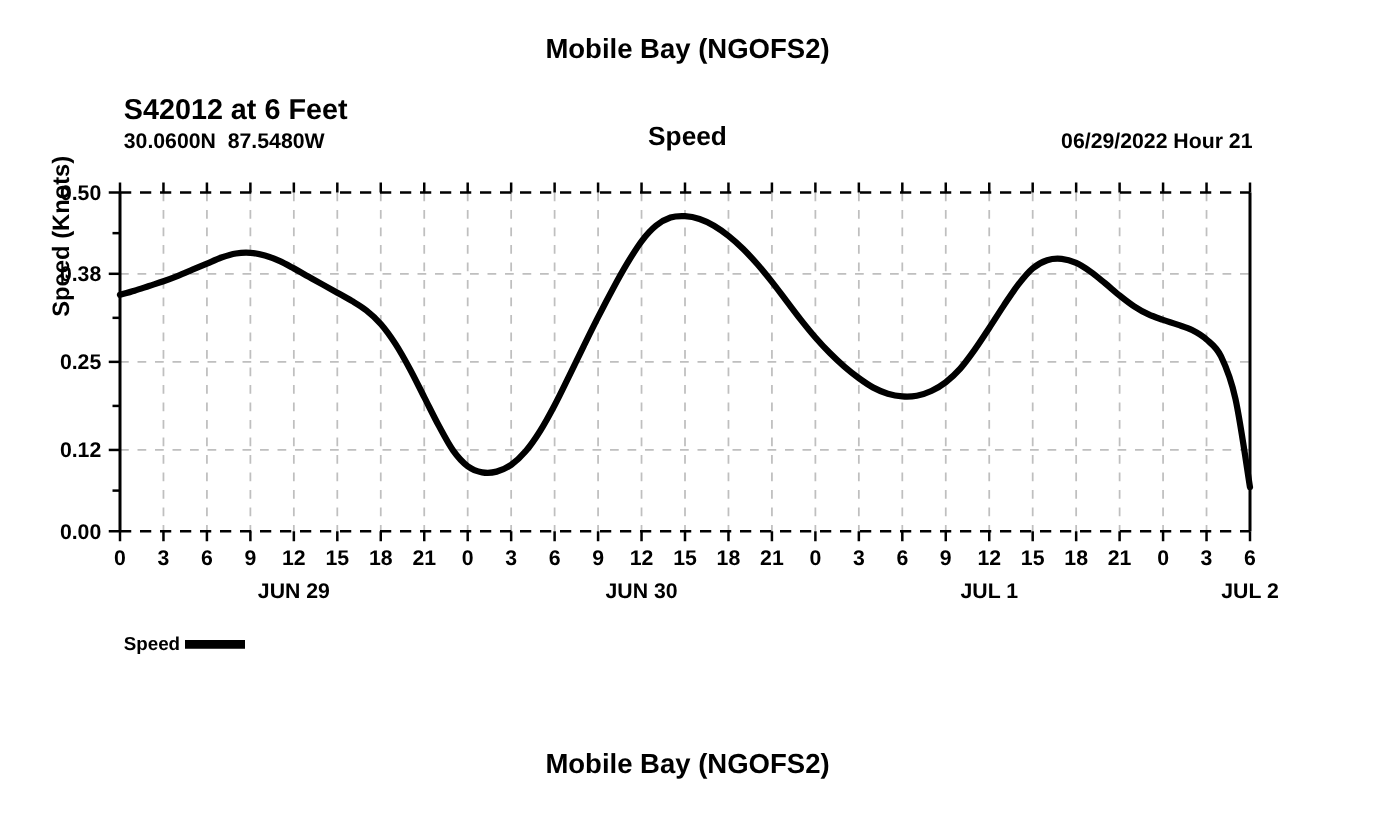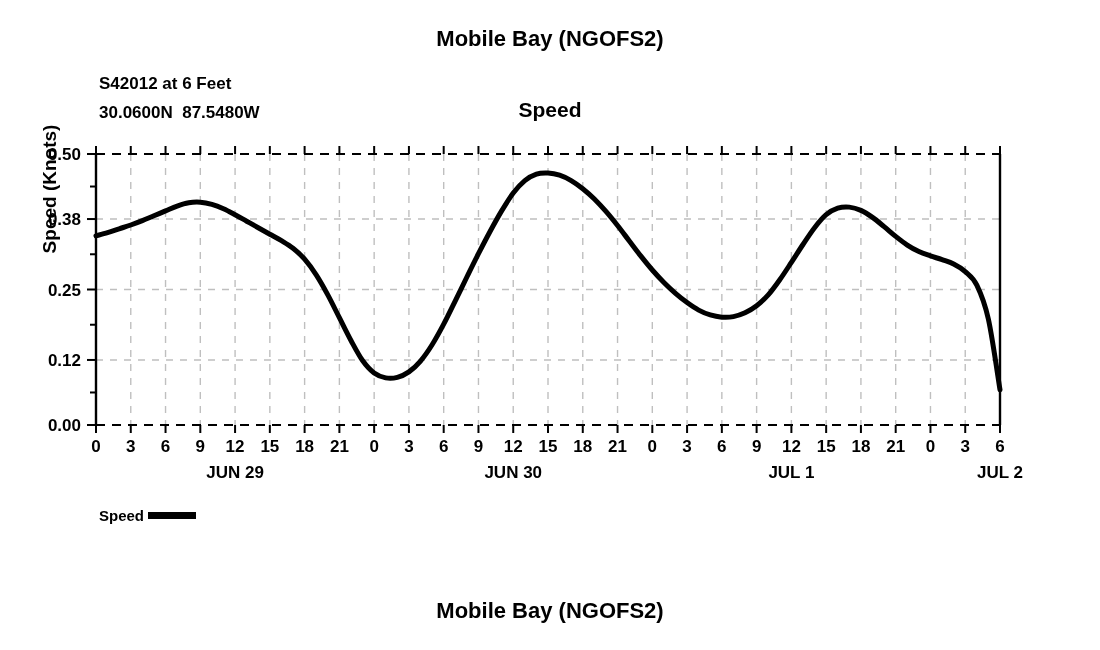--- a/index.html
+++ b/index.html
@@ -40,21 +40,21 @@
     text-align: center;
     font-size: 22px;
     font-weight: bold;
   }
 
   
   .hdr-station {
     position: absolute;
     left: 99px;
     top: 74px;
-    font-size: 17px;
+    font-size: 23px;
     font-weight: bold;
     white-space: pre;
   }
   .hdr-coords {
     position: absolute;
     left: 99px;
     top: 103px;
     font-size: 17px;
     font-weight: bold;
     white-space: pre;
@@ -136,20 +136,21 @@
 </head>
 <body>
 
 <div class="page">
 
   <div class="title-top">Mobile Bay (NGOFS2)</div>
 
   <div class="hdr-station">S42012 at 6 Feet</div>
   <div class="hdr-coords">30.0600N  87.5480W</div>
   <div class="hdr-center">Speed</div>
+  <div class="hdr-right">06/29/2022 Hour 21</div>
 
   <div class="plot-wrap">
     <svg class="plot" width="1100" height="650">
       <g id="grid-layer">
           <line x1="130.76923076923077" y1="154" x2="130.76923076923077" y2="425" stroke="#bfbfbf" stroke-width="1.4" stroke-dasharray="7 7"></line>
           <line x1="165.53846153846155" y1="154" x2="165.53846153846155" y2="425" stroke="#bfbfbf" stroke-width="1.4" stroke-dasharray="7 7"></line>
           <line x1="200.30769230769232" y1="154" x2="200.30769230769232" y2="425" stroke="#bfbfbf" stroke-width="1.4" stroke-dasharray="7 7"></line>
           <line x1="235.0769230769231" y1="154" x2="235.0769230769231" y2="425" stroke="#bfbfbf" stroke-width="1.4" stroke-dasharray="7 7"></line>
           <line x1="269.84615384615387" y1="154" x2="269.84615384615387" y2="425" stroke="#bfbfbf" stroke-width="1.4" stroke-dasharray="7 7"></line>
           <line x1="304.61538461538464" y1="154" x2="304.61538461538464" y2="425" stroke="#bfbfbf" stroke-width="1.4" stroke-dasharray="7 7"></line>

